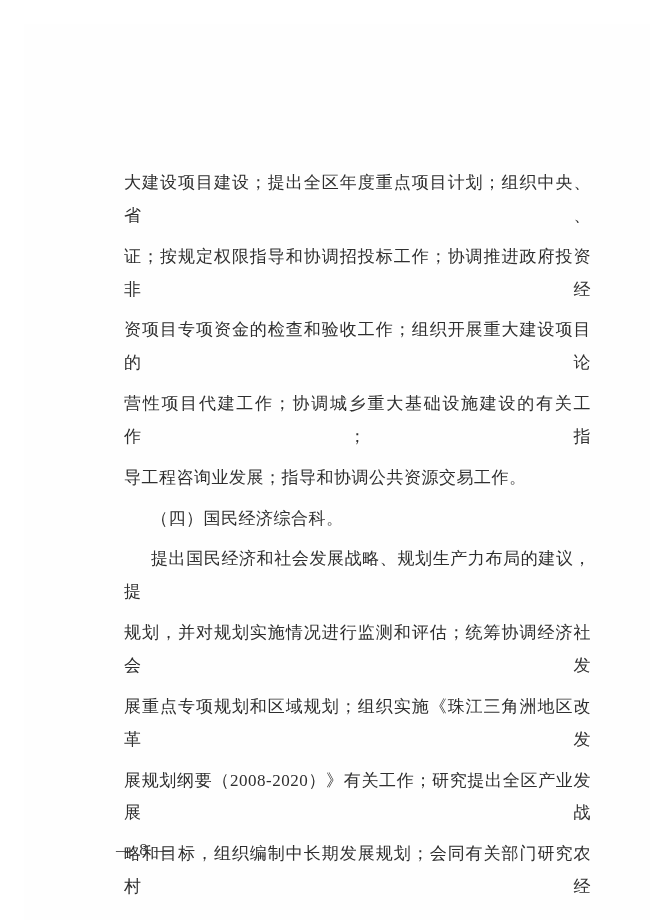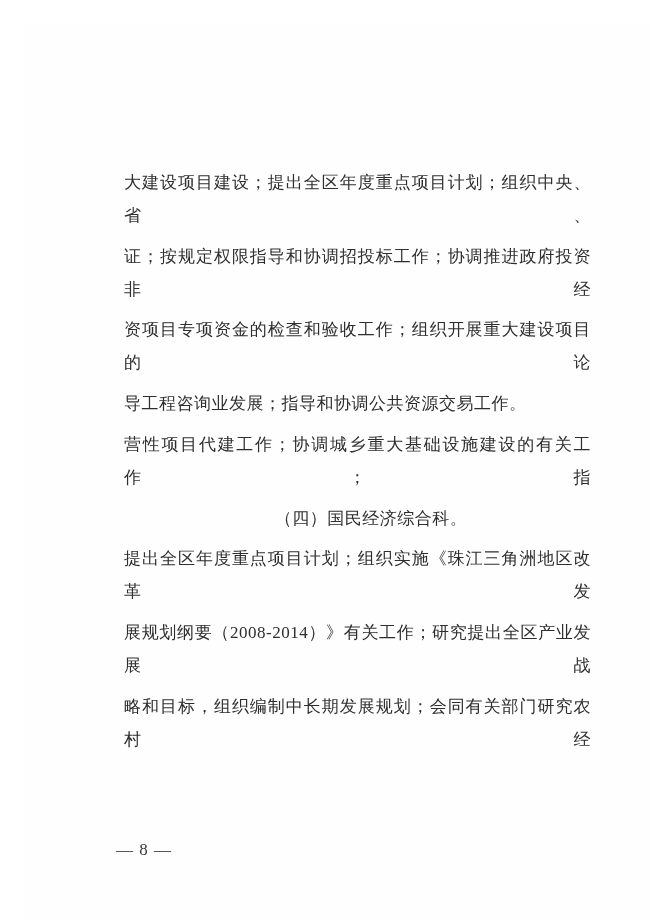--- a/index.html
+++ b/index.html
@@ -28,21 +28,20 @@
     color: #2e2e2e;
     letter-spacing: 0.5px;
     text-align: left;
   }
   .line.justify {
     text-align: justify;
     text-align-last: justify;
   }
   .line.indent {
     text-indent: 27px;
-    text-align: center;
   }
   .footer {
     position: absolute;
     left: 84px;
     top: 806px;
     font-size: 17px;
     line-height: 24px;
     color: #3a3a3a;
     letter-spacing: 1px;
   }
@@ -54,23 +53,25 @@
   .speck-2 { left: 630px; top: 689px; width: 5px; height: 4px; background: #555555; }
 </style>
 </head>
 <body>
 
 <div class="page">
   <div class="text-block" id="lines-container">
       <div class="line justify">大建设项目建设；提出全区年度重点项目计划；组织中央、省、</div>
       <div class="line justify">证；按规定权限指导和协调招投标工作；协调推进政府投资非经</div>
       <div class="line justify">资项目专项资金的检查和验收工作；组织开展重大建设项目的论</div>
+      <div class="line justify">营性项目代建工作；协调城乡重大基础设施建设的有关工作；指</div>
       <div class="line">导工程咨询业发展；指导和协调公共资源交易工作。</div>
-      <div class="line justify">营性项目代建工作；协调城乡重大基础设施建设的有关工作；指</div>
       <div class="line indent">（四）国民经济综合科。</div>
-      <div class="line justify">提出全区年度重点项目计划；组织实施《珠江三角洲地区改革发</div>
-      <div class="line justify">展规划纲要（2008-2014）》有关工作；研究提出全区产业发展战</div>
+      <div class="line indent justify">提出国民经济和社会发展战略、规划生产力布局的建议，提</div>
+      <div class="line justify">规划，并对规划实施情况进行监测和评估；统筹协调经济社会发</div>
+      <div class="line justify">展重点专项规划和区域规划；组织实施《珠江三角洲地区改革发</div>
+      <div class="line justify">展规划纲要（2008-2020）》有关工作；研究提出全区产业发展战</div>
       <div class="line justify">略和目标，组织编制中长期发展规划；会同有关部门研究农村经</div>
     </div>
   <div class="footer">— 8 —</div>
   <div class="speck speck-1"></div>
   <div class="speck speck-2"></div>
 </div>
 
 </body></html>

